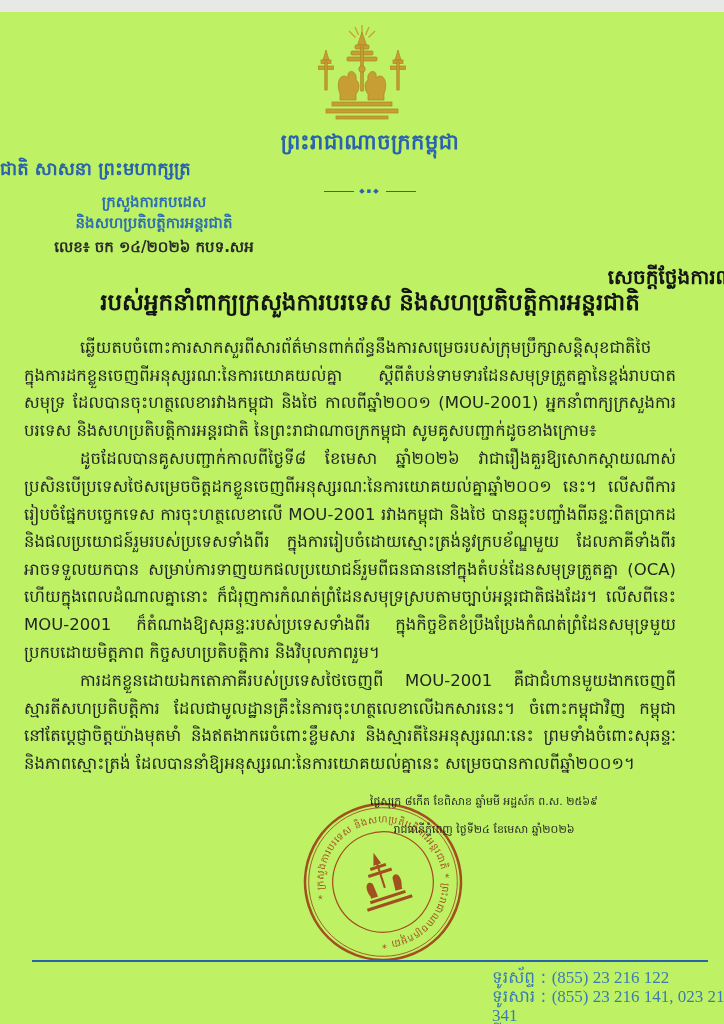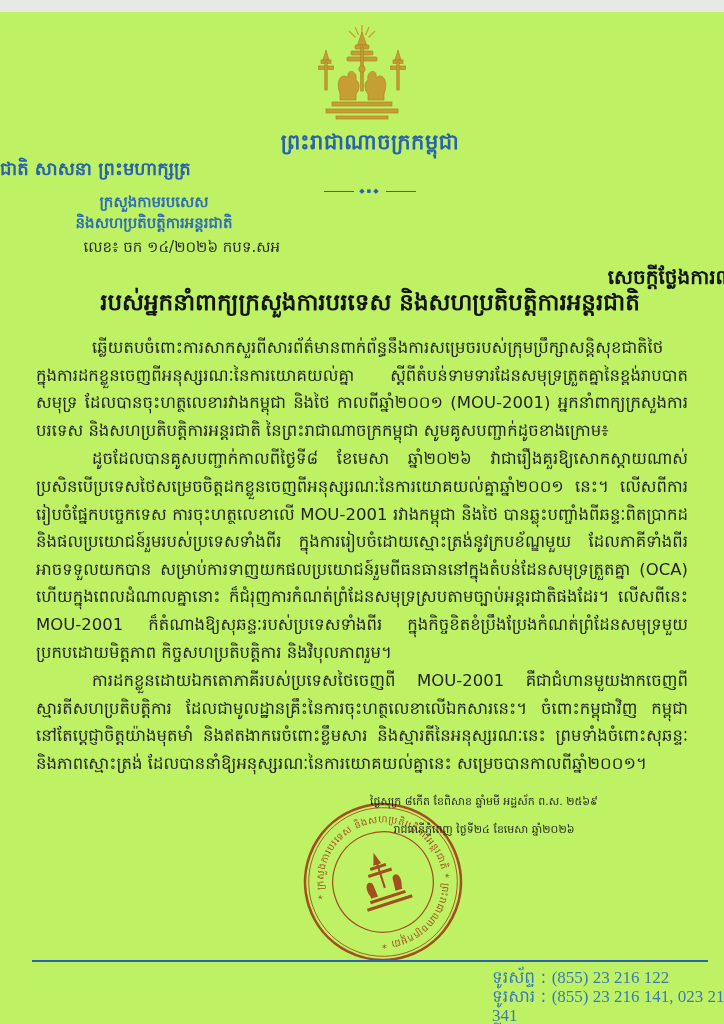--- a/index.html
+++ b/index.html
@@ -16,28 +16,28 @@
     font-size:21px;font-weight:700;color:#2a63ad;letter-spacing:.5px;}
   .motto-line{position:absolute;left:0;top:145px;width:100%;text-align:left;
     font-size:18px;font-weight:700;color:#2a63ad;}
   .hdr-divider{position:absolute;left:0;top:176px;width:100%;
     display:flex;justify-content:center;align-items:center;gap:5px;color:#2a63ad;}
   .hdr-divider .dline{width:30px;height:1px;background:#2a63ad;}
   .hdr-divider .orn{font-size:7px;letter-spacing:2px;line-height:7px;}
   
   .ministry{position:absolute;left:28px;top:180px;width:252px;text-align:center;
     color:#2f6fb3;font-weight:700;font-size:15px;line-height:21px;}
-  .ministry .ref{color:#2b2b2b;font-size:15px;font-weight:400;margin-top:3px;text-align:right;}
+  .ministry .ref{color:#2b2b2b;font-size:15px;font-weight:700;margin-top:3px;}
   
   .doc-title-1{position:absolute;left:0;top:252px;width:100%;text-align:right;
     font-size:20px;font-weight:700;color:#151515;}
   .doc-title-2{position:absolute;left:0;top:276px;width:100%;text-align:center;
     font-size:23px;font-weight:700;color:#151515;}
   
-  .body-text{position:absolute;left:36px;top:322px;width:652px;
+  .body-text{position:absolute;left:24px;top:322px;width:652px;
     font-size:16.5px;line-height:27.6px;color:#232323;text-align:justify;}
   .body-text p{margin:0 0 1px 0;text-indent:56px;}
   
   .date-block{position:absolute;left:268px;top:776px;width:432px;text-align:center;
     font-size:11px;line-height:28px;color:#232323;}
   .seal{position:absolute;left:300px;top:788px;width:166px;height:164px;
     mix-blend-mode:multiply;opacity:.92;}
   
   .footer-rule{position:absolute;left:32px;top:948px;width:676px;height:2px;background:#2a63ad;}
   .footer-left{position:absolute;left:60px;top:956px;font-size:12.5px;line-height:19px;color:#3d7ab5;}
@@ -82,21 +82,21 @@
 
   <div class="kingdom-line">ព្រះរាជាណាចក្រកម្ពុជា</div>
   <div class="motto-line">ជាតិ សាសនា ព្រះមហាក្សត្រ</div>
   <div class="hdr-divider">
     <span class="dline"></span>
     <span class="orn">◆▪◆</span>
     <span class="dline"></span>
   </div>
 
   <div class="ministry">
-    <div>ក្រសួងកាមរបសេស</div>
+    <div>ក្រសួងការកបដេស</div>
     <div>និងសហប្រតិបត្តិការអន្តរជាតិ</div>
     <div class="ref">លេខ៖ ចក ១៤/២០២៦ កបទ.សអ</div>
   </div>
 
   <div class="doc-title-1">សេចក្តីថ្លែងការណ៍</div>
   <div class="doc-title-2">របស់អ្នកនាំពាក្យក្រសួងការបរទេស និងសហប្រតិបត្តិការអន្តរជាតិ</div>
 
   <div class="body-text">
     <p>ឆ្លើយតបចំពោះការសាកសួរពីសារព័ត៌មានពាក់ព័ន្ធនឹងការសម្រេចរបស់ក្រុមប្រឹក្សាសន្តិសុខជាតិថៃ ក្នុងការដកខ្លួនចេញពីអនុស្សរណៈនៃការយោគយល់គ្នា ស្តីពីតំបន់ទាមទារដែនសមុទ្រត្រួតគ្នានៃខ្ពង់រាបបាតសមុទ្រ ដែលបានចុះហត្ថលេខារវាងកម្ពុជា និងថៃ កាលពីឆ្នាំ២០០១ (MOU-2001) អ្នកនាំពាក្យក្រសួងការបរទេស និងសហប្រតិបត្តិការអន្តរជាតិ នៃព្រះរាជាណាចក្រកម្ពុជា សូមគូសបញ្ជាក់ដូចខាងក្រោម៖</p>
     <p>ដូចដែលបានគូសបញ្ជាក់កាលពីថ្ងៃទី៨ ខែមេសា ឆ្នាំ២០២៦ វាជារឿងគួរឱ្យសោកស្តាយណាស់ ប្រសិនបើប្រទេសថៃសម្រេចចិត្តដកខ្លួនចេញពីអនុស្សរណៈនៃការយោគយល់គ្នាឆ្នាំ២០០១ នេះ។ លើសពីការរៀបចំផ្នែកបច្ចេកទេស ការចុះហត្ថលេខាលើ MOU-2001 រវាងកម្ពុជា និងថៃ បានឆ្លុះបញ្ចាំងពីឆន្ទៈពិតប្រាកដ និងផលប្រយោជន៍រួមរបស់ប្រទេសទាំងពីរ ក្នុងការរៀបចំដោយស្មោះត្រង់នូវក្របខ័ណ្ឌមួយ ដែលភាគីទាំងពីរអាចទទួលយកបាន សម្រាប់ការទាញយកផលប្រយោជន៍រួមពីធនធាននៅក្នុងតំបន់ដែនសមុទ្រត្រួតគ្នា (OCA) ហើយក្នុងពេលដំណាលគ្នានោះ ក៏ជំរុញការកំណត់ព្រំដែនសមុទ្រស្របតាមច្បាប់អន្តរជាតិផងដែរ។ លើសពីនេះ MOU-2001 ក៏តំណាងឱ្យសុឆន្ទៈរបស់ប្រទេសទាំងពីរ ក្នុងកិច្ចខិតខំប្រឹងប្រែងកំណត់ព្រំដែនសមុទ្រមួយ ប្រកបដោយមិត្តភាព កិច្ចសហប្រតិបត្តិការ និងវិបុលភាពរួម។</p>

